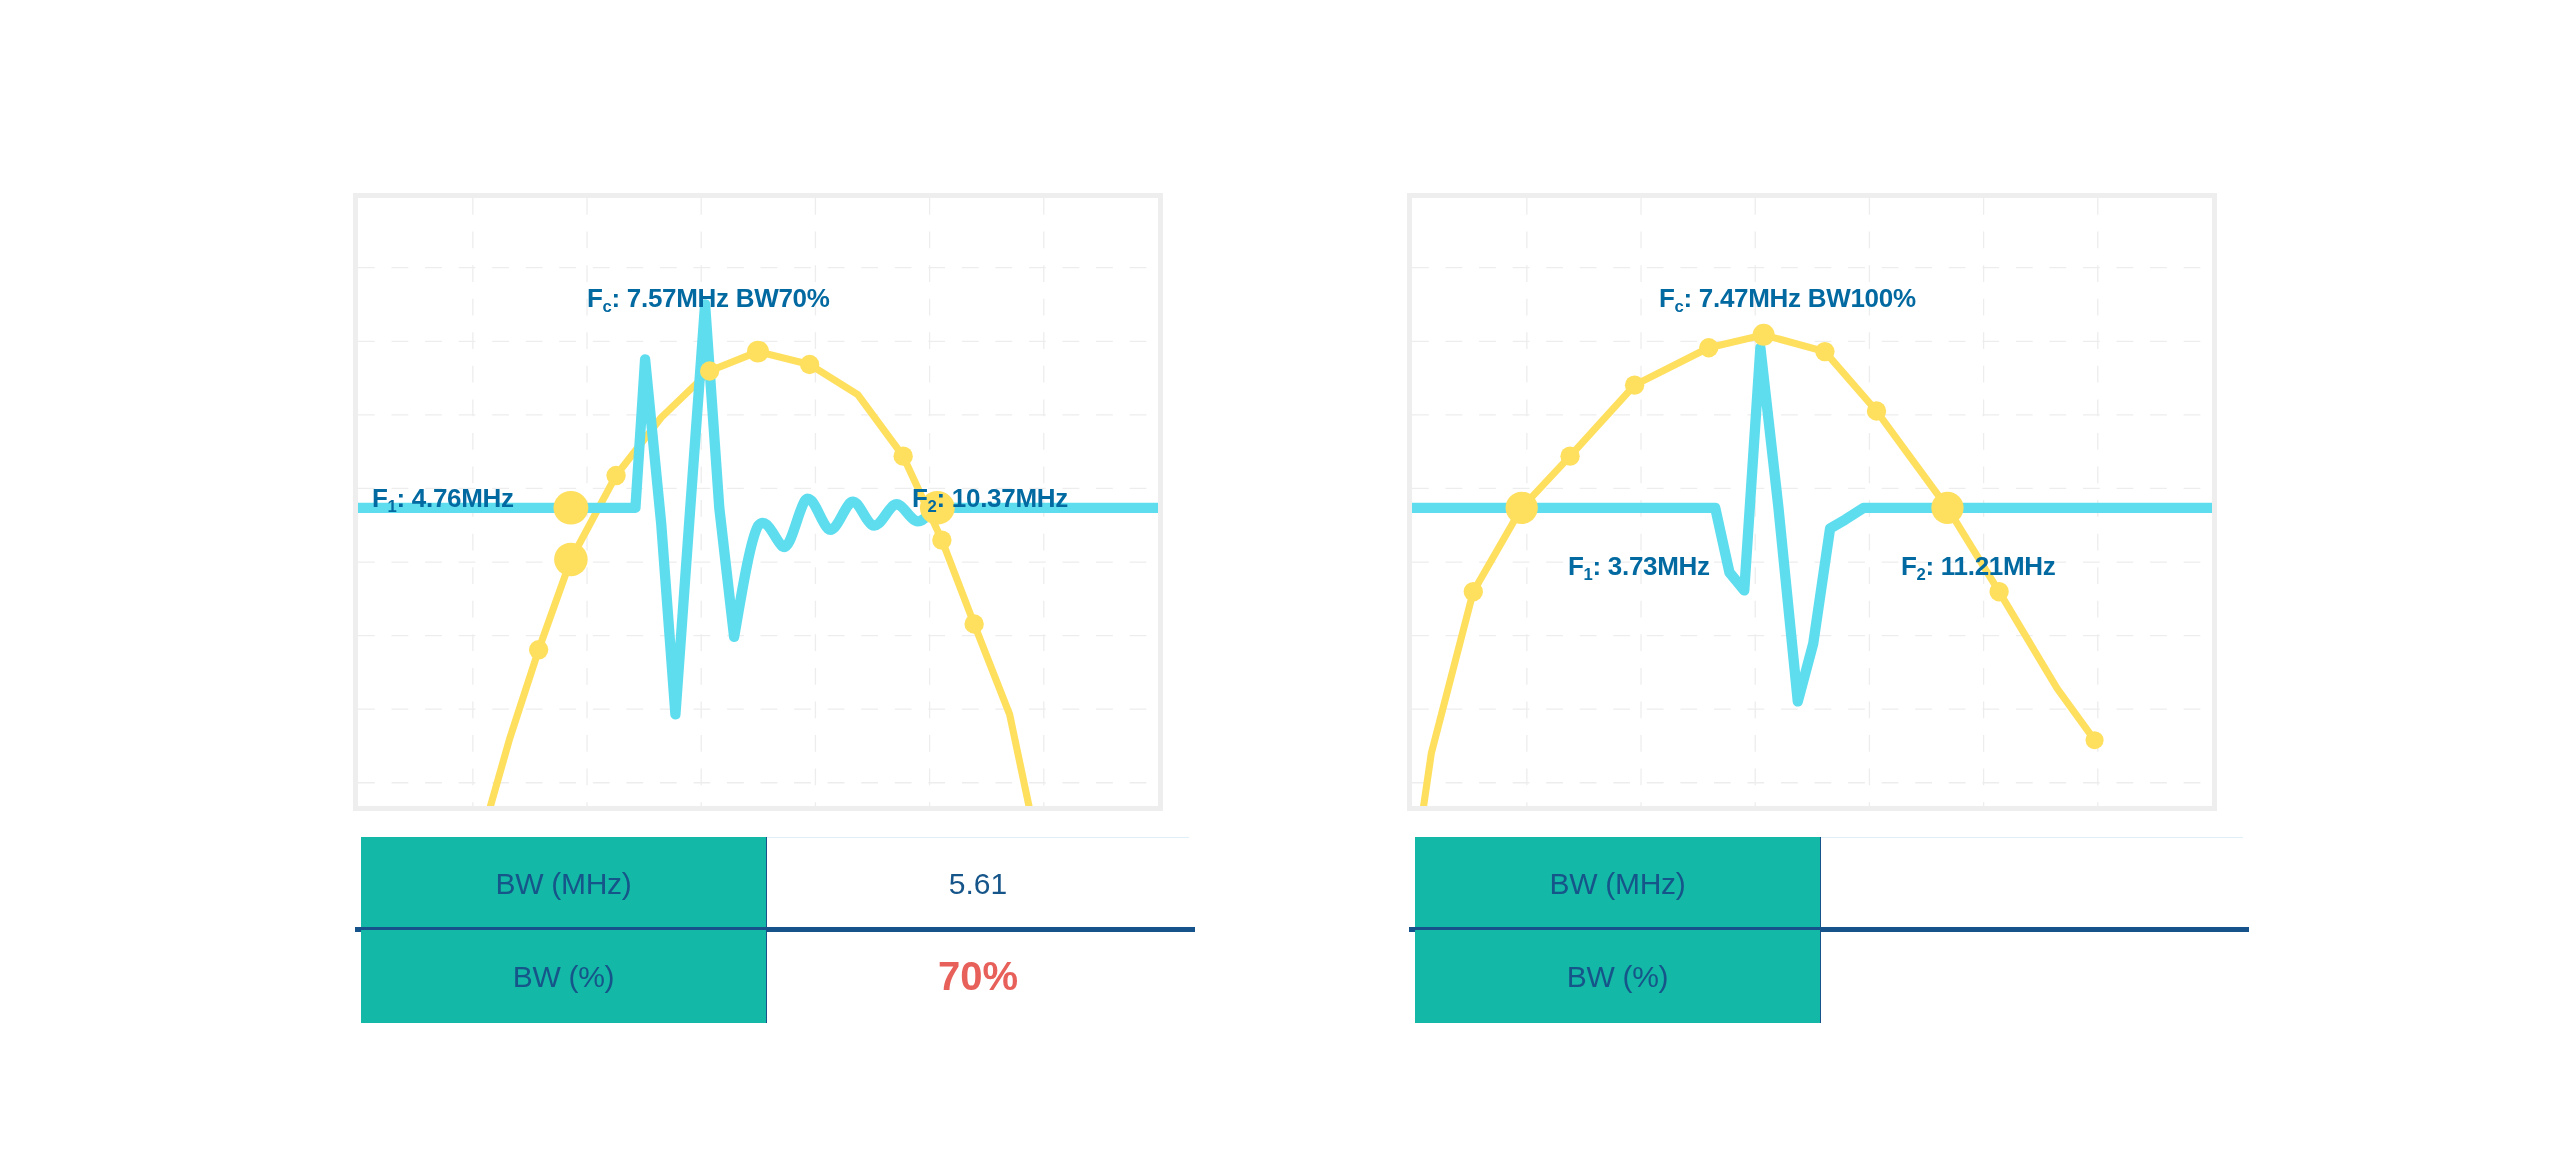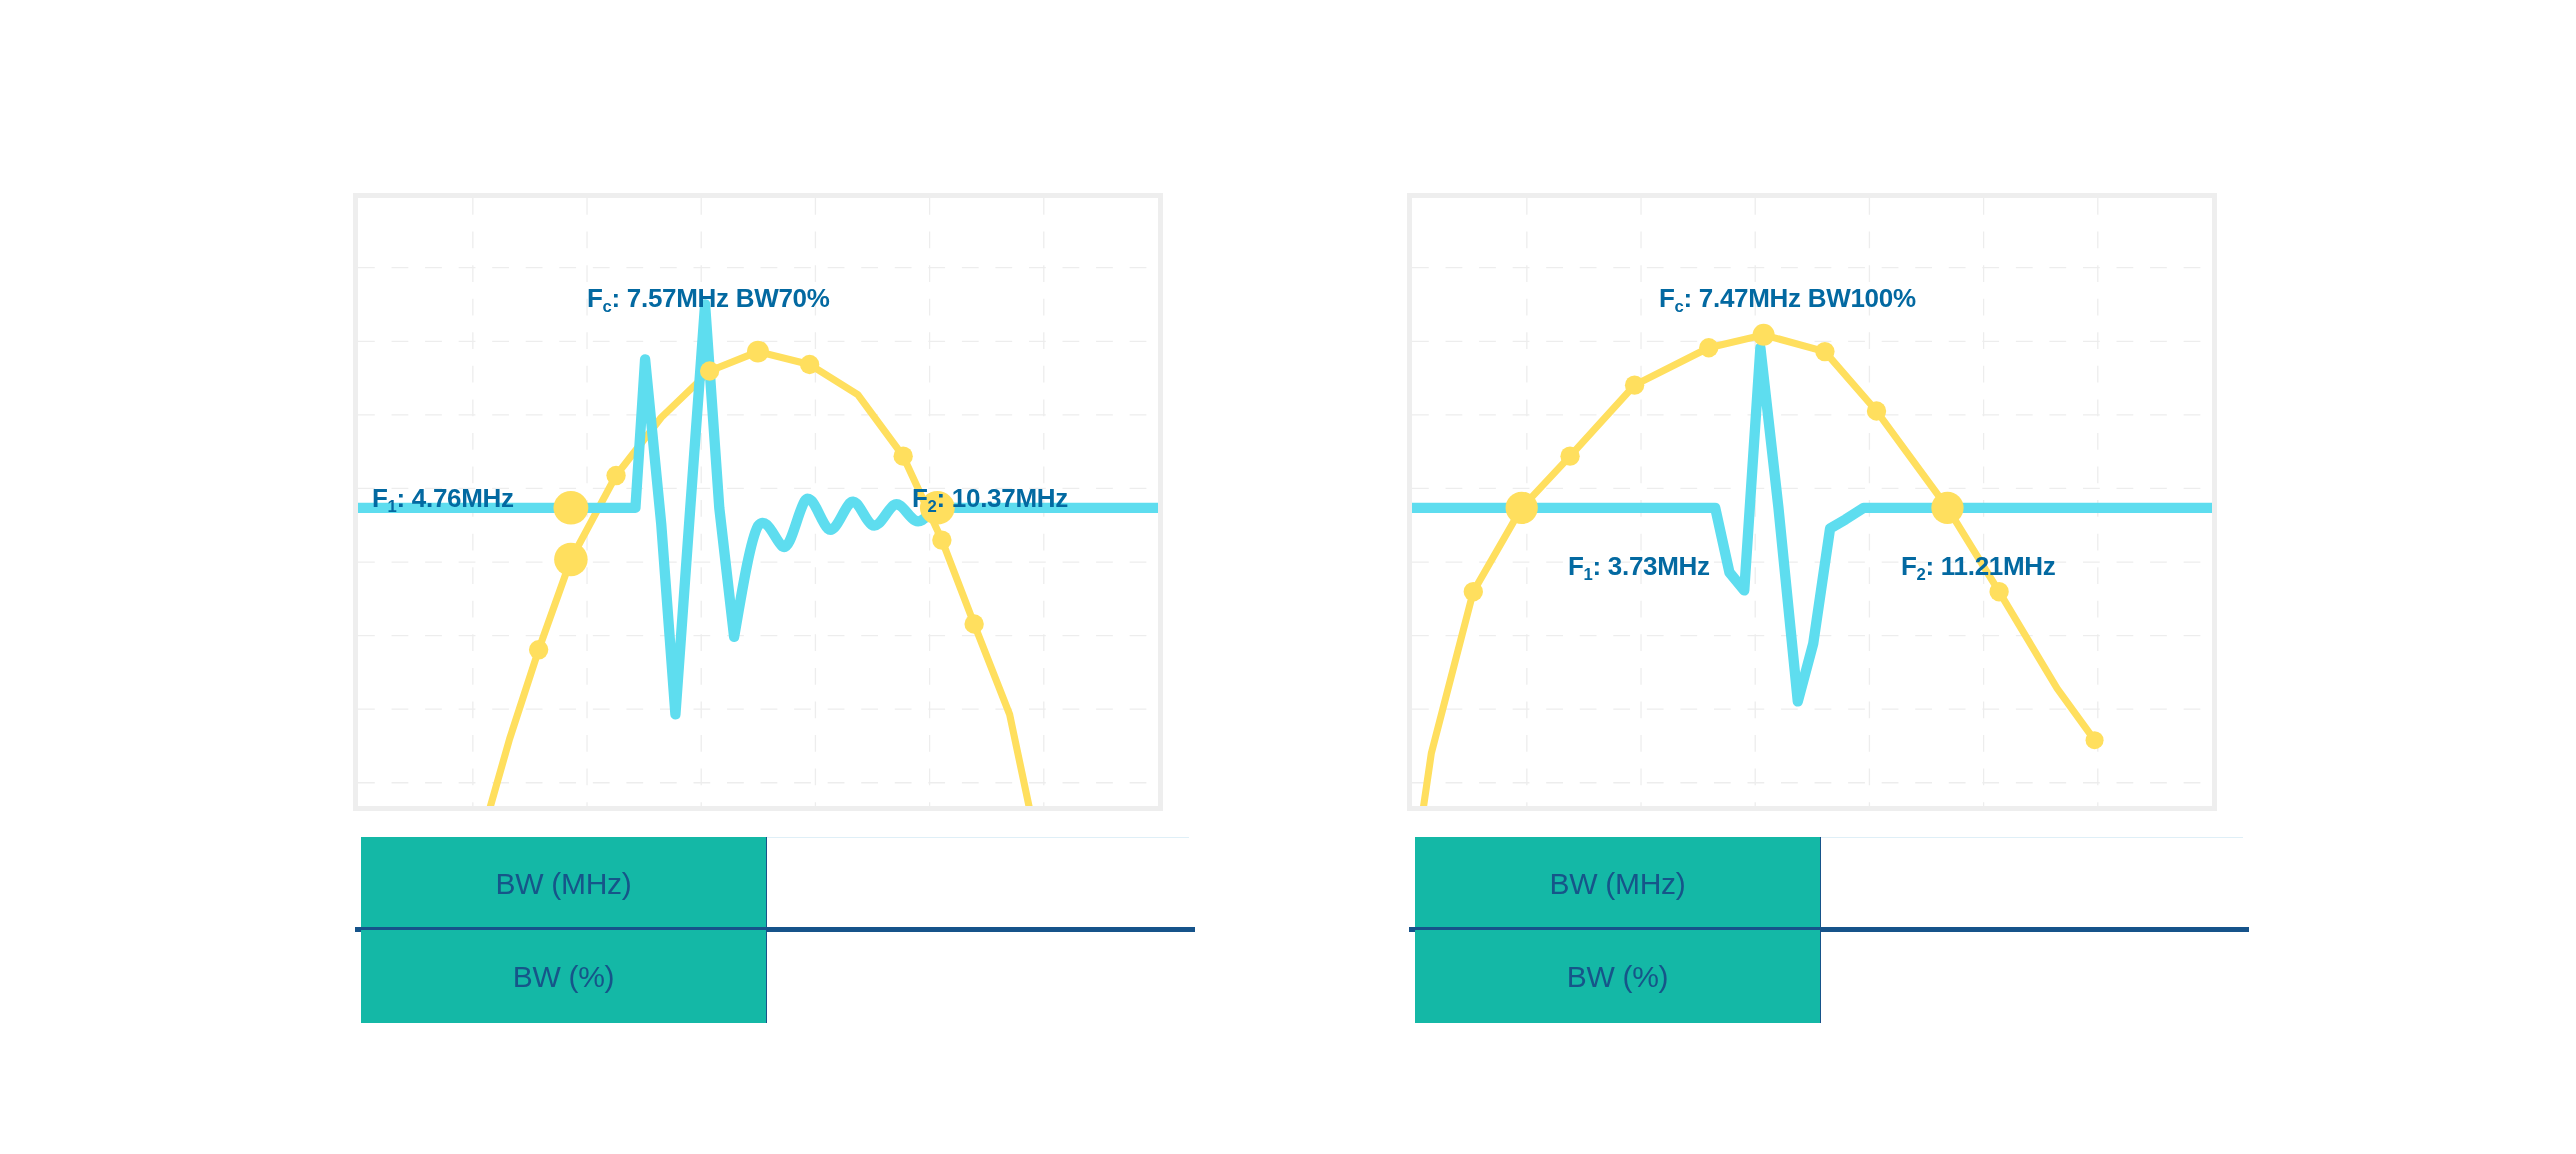--- a/index.html
+++ b/index.html
@@ -191,24 +191,26 @@
   <div class="annot" style="left:587px; top:254px;">F<sub>c</sub><span>: 7.57MHz BW70%</span></div>
 
   <div class="annot" style="left:372px; top:454px;text-align:right;">F<sub>1</sub><span>: 4.76MHz</span></div>
 
   <div class="annot" style="left:912px; top:454px;">F<sub>2</sub><span>: 10.37MHz</span></div>
 
   <div class="bw-table">
     <div class="top-hairline"></div>
     <div class="bw-row r1">
       <div class="bw-label">BW (MHz)</div>
+      <div class="bw-value mhz">5.61</div>
     </div>
     <div class="row-divider"></div>
     <div class="bw-row r2">
       <div class="bw-label">BW (%)</div>
+      <div class="bw-value pct">70%</div>
     </div>
   </div>
 </div>
 
 <div class="panel" id="panel-right">
 
   <div class="chart-frame">
     <div class="chart-inner">
 
       <svg class="chart-svg" viewBox="0 0 1240 942" preserveAspectRatio="none">

